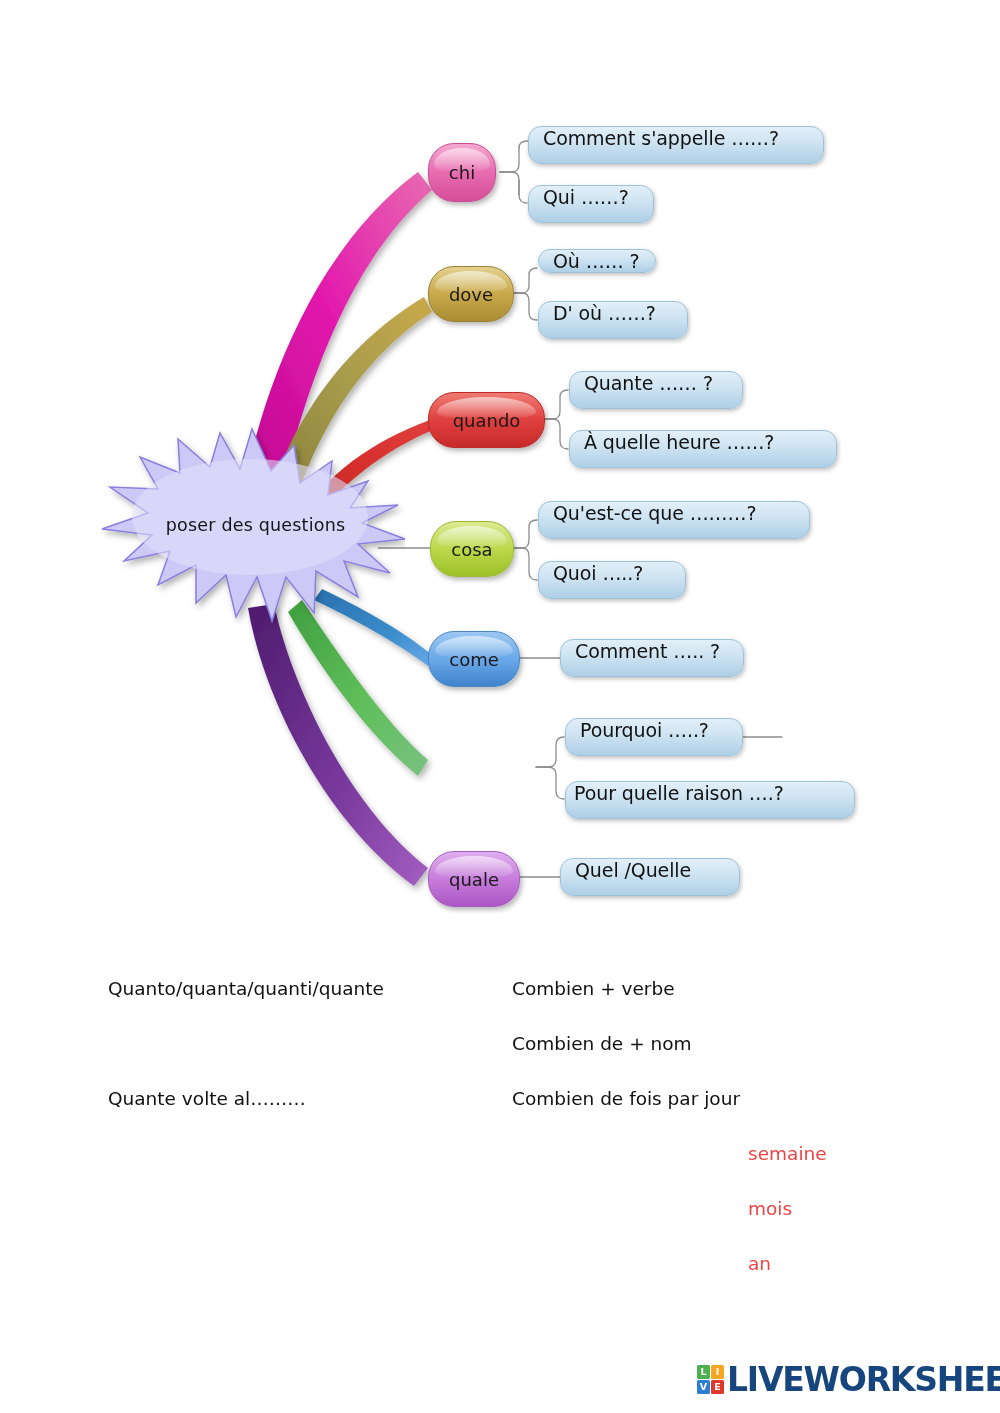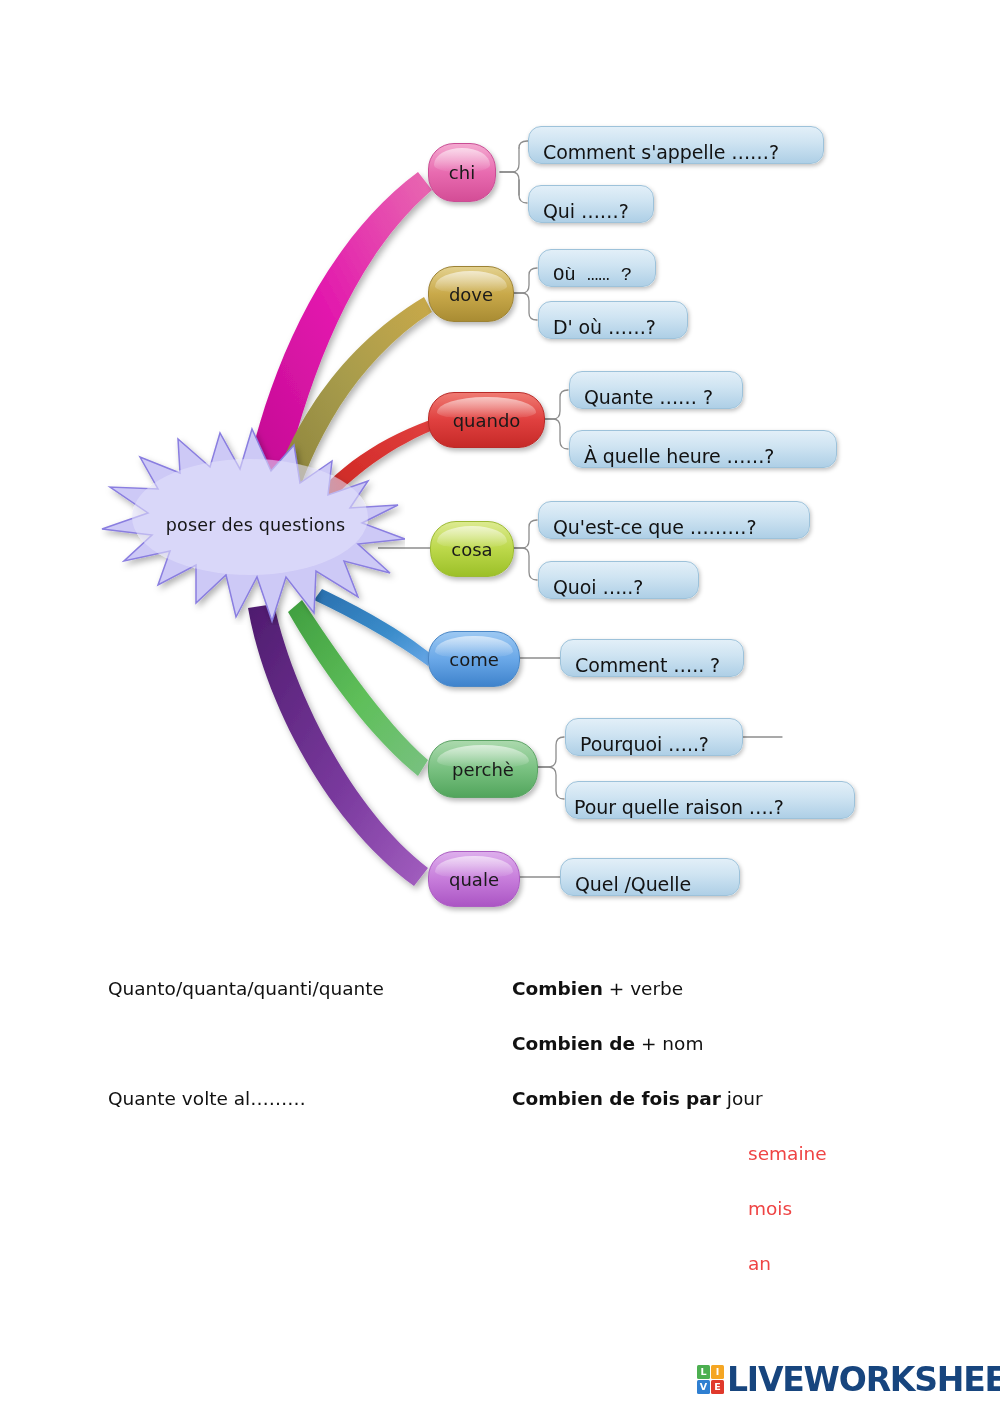--- a/index.html
+++ b/index.html
@@ -93,21 +93,21 @@
     background: linear-gradient(to bottom, rgba(255,255,255,0.60), rgba(255,255,255,0.04));
     pointer-events: none;
   }
   .kw span.kwtext { position: relative; z-index: 2; }
 
   
   .bubble {
     position: absolute;
     z-index: 5;
     display: flex;
-    align-items: flex-end;
+    align-items: flex-start;
     border-radius: 13px;
     background: linear-gradient(to bottom, #e2eff8 0%, #cfe4f2 42%, #aecfe6 100%);
     border: 1px solid #9dc2da;
     font-family: "DejaVu Sans", sans-serif;
     font-size: 19px;
     color: #121212;
     white-space: nowrap;
     padding: 0 14px;
     box-sizing: border-box;
     box-shadow: 1px 2px 4px rgba(0,0,0,0.25);
@@ -154,21 +154,21 @@
     color: #111;
     white-space: nowrap;
   }
   .note-fr {
     position: absolute;
     left: 512px;
     font-size: 18.5px;
     color: #111;
     white-space: nowrap;
   }
-  .note-fr .b { font-weight: bold; }
+  .note-fr .b { font-weight: normal; }
   .note-sub {
     position: absolute;
     left: 748px;
     font-size: 18.5px;
     color: #ef4444;
     white-space: nowrap;
   }
 
   
   #lw-logo {
@@ -325,55 +325,51 @@
     <div class="kw" style="left:430px; top:521px; width:82px; height:54px; background:linear-gradient(to bottom,#dcea90 0%,#bcd84a 50%,#9cc028 100%); border:1px solid #9cba33;">
       <span class="gloss"></span>
       <span class="kwtext">cosa</span>
     </div>
 
     <div class="kw" style="left:428px; top:631px; width:90px; height:54px; background:linear-gradient(to bottom,#9cc8f2 0%,#6aa8e8 50%,#3f83cc 100%); border:1px solid #4a87c6;">
       <span class="gloss"></span>
       <span class="kwtext">come</span>
     </div>
 
-    <div class="kw" style="left:428px; top:740px; width:108px; height:56px; background:linear-gradient(to bottom,#abd9ad 0%,#79c181 50%,#52a55c 100%); border:1px solid #5ba264;">
-      <span class="gloss"></span>
-      <span class="kwtext">perchè</span>
-    </div>
 
     <div class="kw" style="left:428px; top:851px; width:90px; height:54px; background:linear-gradient(to bottom,#ddaeec 0%,#c77ddb 50%,#ab55c4 100%); border:1px solid #ab5dc2;">
       <span class="gloss"></span>
       <span class="kwtext">quale</span>
     </div>
 
     <div class="bubble" style="left:528px; top:126px; width:296px; height:38px;">
       <span>Comment s'appelle ……?</span>
     </div>
     <div class="bubble" style="left:528px; top:185px; width:126px; height:38px;">
       <span>Qui ……?</span>
     </div>
 
-    <div class="bubble" style="left:538px; top:249px; width:118px; height:38px;font-family:Liberation Mono, monospace;">
+    <div class="bubble" style="left:538px; top:249px; width:118px; height:24px;">
       <span>Où …… ?</span>
     </div>
     <div class="bubble" style="left:538px; top:301px; width:150px; height:38px;">
       <span>D' où ……?</span>
     </div>
 
     <div class="bubble" style="left:569px; top:371px; width:174px; height:38px;">
       <span>Quante …… ?</span>
     </div>
     <div class="bubble" style="left:569px; top:430px; width:268px; height:38px;">
       <span>À quelle heure ……?</span>
     </div>
 
     <div class="bubble" style="left:538px; top:501px; width:272px; height:38px;border-radius:13px;">
       <span>Qu'est-ce que ………?</span>
     </div>
-    <div class="bubble" style="left:538px; top:561px; width:161px; height:38px;">
+    <div class="bubble" style="left:538px; top:561px; width:148px; height:38px;">
       <span>Quoi …..?</span>
     </div>
 
     <div class="bubble" style="left:560px; top:639px; width:184px; height:38px;">
       <span>Comment ….. ?</span>
     </div>
 
     <div class="bubble" style="left:565px; top:718px; width:178px; height:38px;">
       <span>Pourquoi …..?</span>
     </div>

